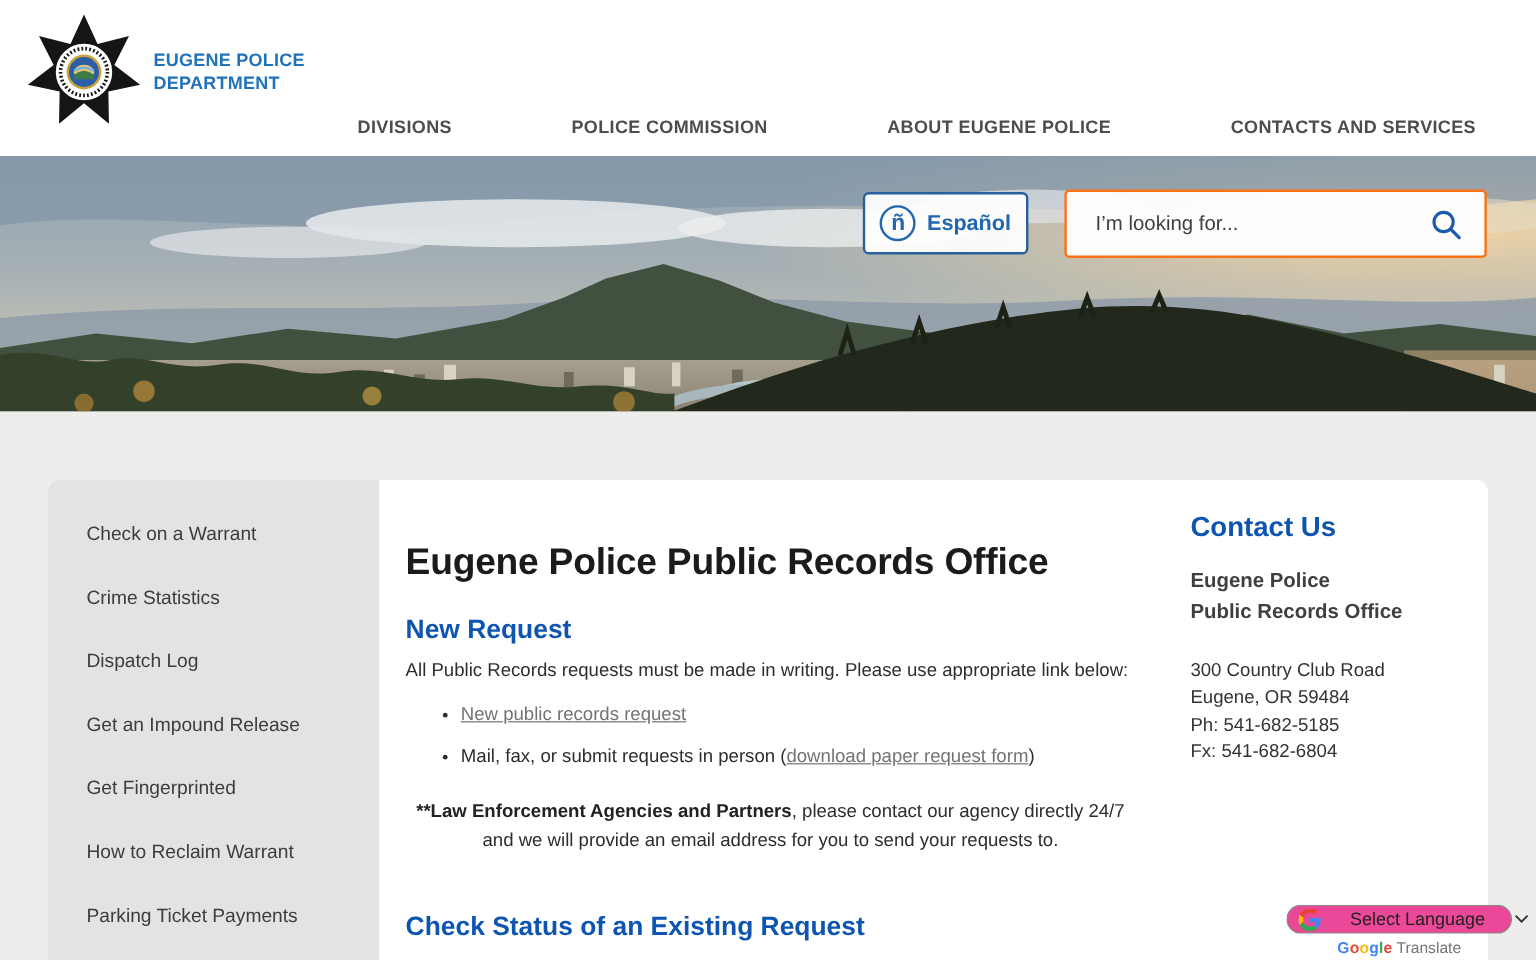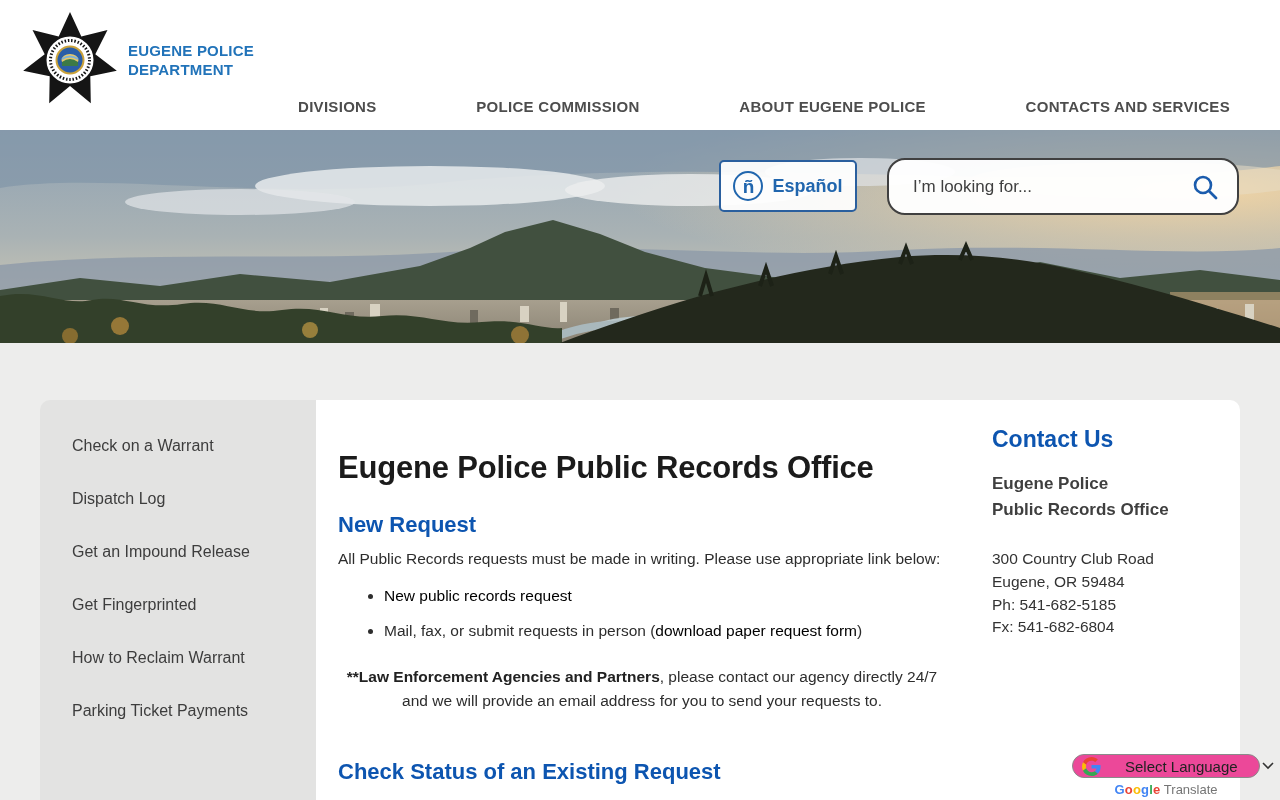--- a/index.html
+++ b/index.html
@@ -19,21 +19,21 @@
   .hero { position:relative; height:213px; width:1280px; overflow:hidden; }
   .hero svg.scene { position:absolute; inset:0; display:block; }
   .espanol-btn { position:absolute; left:719px; top:30px; width:138px; height:52px;
                  background:rgba(255,255,255,.93); border:2px solid #2a5f9e; border-radius:5px;
                  display:flex; align-items:center; justify-content:center; gap:9px; cursor:pointer; }
   .espanol-icon { width:30px; height:30px; border:2px solid #2166ae; border-radius:50%;
                   display:flex; align-items:center; justify-content:center;
                   color:#2166ae; font-weight:bold; font-size:19px; line-height:1; }
   .espanol-label { color:#2166ae; font-weight:bold; font-size:18px;text-align:center; }
   .search-box { position:absolute; left:887px; top:28px; width:352px; height:57px;
-                background:rgba(255,255,255,.96); border:2px solid #404040; border-radius:18px;
+                background:rgba(255,255,255,.96); border:2px solid #f97316; border-radius:4px;
                 display:flex; align-items:center; padding:0 18px 0 24px; }
   .search-box input { flex:1; border:none; outline:none; background:transparent;
                       font-size:17px; color:#3f3f3f; font-family:inherit; }
   .search-box input::placeholder { color:#3f3f3f; opacity:1; }
   .search-icon { width:28px; height:28px; flex-shrink:0; cursor:pointer; }
 
   
   .page-bg { background:#ededec; padding-top:57px; min-height:457px; }
   .card { margin:0 40px; display:flex; align-items:stretch; min-height:430px; }
   .sidebar { width:276px; flex-shrink:0; background:#e3e3e2; border-radius:10px 0 0 0; padding:22px 0 40px; }
@@ -51,21 +51,21 @@
 
   h1.page-title { margin-top:26px; font-size:31px; font-weight:700; color:#1b1b1b; letter-spacing:-.2px; }
   h2.sec-heading { font-size:22px; font-weight:700; color:#0d55b0; }
   .h-new { margin-top:26px; }
   .h-status { margin-top:46px; }
   .body-p { margin-top:9px; font-size:15.5px; color:#2d2d2d; line-height:1.55; }
   .note-p { margin-top:24px; font-size:15.5px; color:#2d2d2d; line-height:1.55;text-align:center; }
   .note-bold { font-weight:bold; color:#222; }
   ul.req-list { margin:14px 0 0 46px; }
   ul.req-list li { font-size:15.5px; color:#2d2d2d; margin-bottom:13px; line-height:1.4; }
-  a.olive-link { color:#000000; cursor:pointer; }
+  a.olive-link { color:#737373; text-decoration:underline; cursor:pointer; }
 
   
   .contact-heading { font-size:23px; font-weight:700; color:#0d55b0; margin-top:2px; }
   .contact-org { margin-top:18px; font-size:17px; font-weight:700; color:#3f3f3f; line-height:1.5; }
   .contact-addr { margin-top:26px; font-size:15.5px; color:#333333; line-height:1.47; }
 
   
   .gt-widget { position:fixed; right:20px; bottom:3px; z-index:50; text-align:center; }
   .gt-pill { width:188px; height:24px; background:#ec4899; border:1px solid #8a8a8a; border-radius:14px;
              display:flex; align-items:center; gap:24px; padding:0 12px 0 9px; cursor:pointer; }
@@ -180,20 +180,21 @@
       <line x1="18" y1="18" x2="25" y2="25" stroke="#1b5cad" stroke-width="2.8" stroke-linecap="round"></line>
     </svg>
   </div>
 </div>
 
 <div class="page-bg">
   <div class="card">
 
     <nav class="sidebar">
       <a class="side-item">Check on a Warrant</a>
+      <a class="side-item">Crime Statistics</a>
       <a class="side-item">Dispatch Log</a>
       <a class="side-item">Get an Impound Release</a>
       <a class="side-item">Get Fingerprinted</a>
       <a class="side-item">How to Reclaim Warrant</a>
       <a class="side-item">Parking Ticket Payments</a>
     </nav>
 
     <div class="content">
       <article class="article">
 

